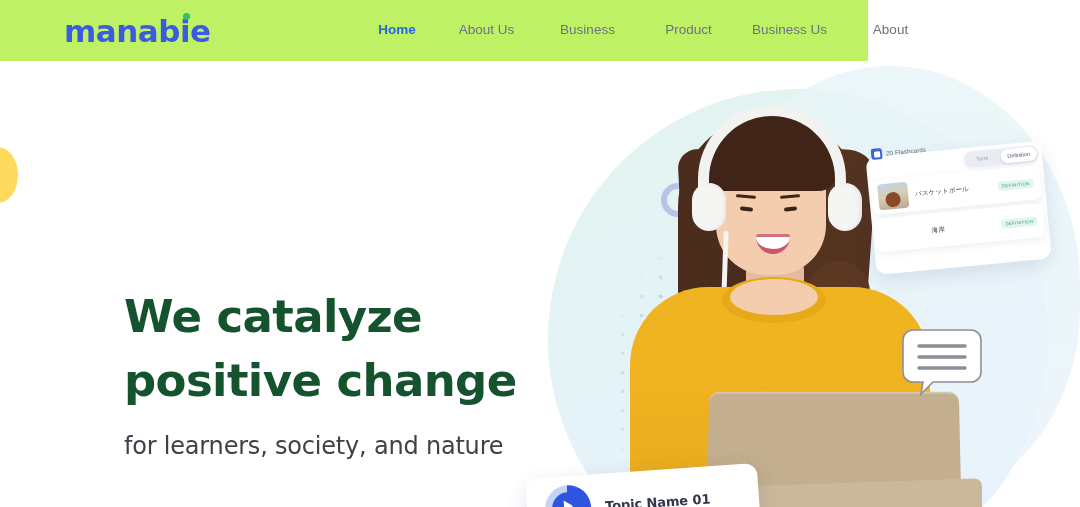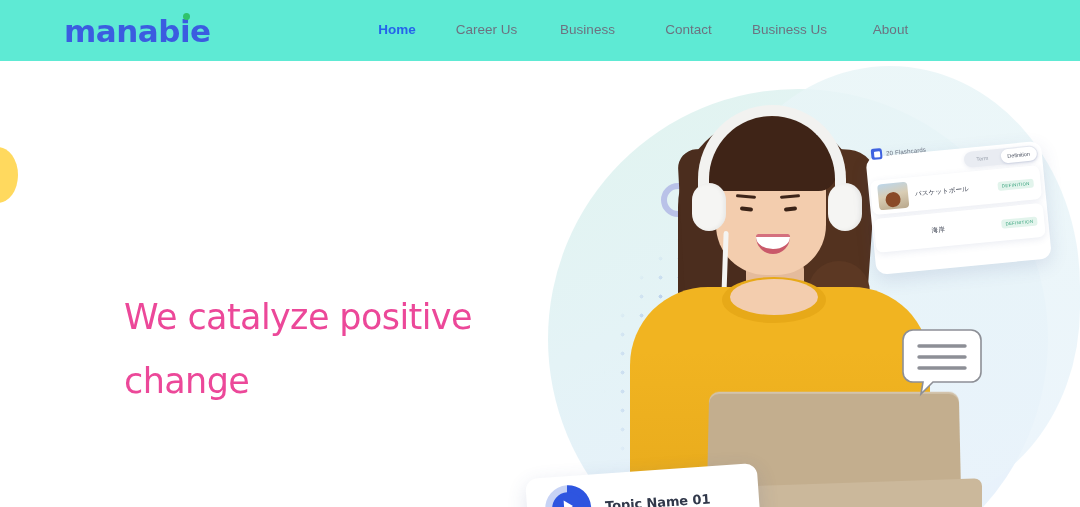--- a/index.html
+++ b/index.html
@@ -6,22 +6,22 @@
   html, body {
     width:1080px; height:507px;
     overflow:hidden;
     background:#ffffff;
     font-family:"Liberation Sans", sans-serif;
   }
   .page { position:relative; width:1080px; height:507px; overflow:hidden; background:#fff; }
 
   
   .header {
-    position:absolute; top:0; left:0; width:1080px; height:61px;
-    background:#5eead4; z-index:60;
+    position:absolute; top:0; left:0; width:868px; height:61px;
+    background:#bef264; z-index:60;
     display:flex; align-items:center;
   }
   .logo {
     position:absolute; left:64px; top:14px;
     font-size:31px; font-weight:700; letter-spacing:-0.5px;
     color:#3b5ce0; line-height:34px;
     font-family:"DejaVu Sans", sans-serif;
   }
   .logo .dotwrap { position:relative; display:inline-block; }
   .logo .gdot {
@@ -57,22 +57,22 @@
   .lang .code { font-size:13px; color:#3c4250; font-weight:500; }
   .chev {
     width:10px; height:10px; border-right:1.7px solid #7b818e;
     border-bottom:1.7px solid #7b818e; transform:rotate(45deg);
     margin-left:2px; margin-top:-4px;
   }
 
   
   .hero-text { position:absolute; left:124px; top:285px; z-index:25; }
   .headline {
-    font-size:35px; line-height:64px; font-weight:400;
-    color:#ec4899; letter-spacing:-0.6px; max-width:430px;
+    font-size:45px; line-height:64px; font-weight:700;
+    color:#14532d; letter-spacing:-0.6px; max-width:430px;
     font-family:"DejaVu Sans", sans-serif;
   }
   .subhead {
     margin-top:19px; font-size:24px; color:#3d4148; letter-spacing:-0.2px;
     font-family:"DejaVu Sans", sans-serif;
   }
 
   
   .art { position:absolute; left:0; top:61px; width:1080px; height:446px; overflow:hidden; }
 
@@ -360,31 +360,32 @@
     <div class="topic-card">
       <span class="topic-ring">
         <span class="play"></span>
       </span>
       <span class="topic-name">Topic Name 01</span>
     </div>
   </div>
 
   <div class="hero-text">
     <div class="headline">We catalyze positive change</div>
+    <div class="subhead">for learners, society, and nature</div>
   </div>
 
   <div class="header">
     <div class="logo">
       <span>manab</span><span class="dotwrap"><span class="gdot"></span>i</span><span>e</span>
     </div>
 
     <div class="nav">
       <span class="nav-slot first"><a class="active" href="#">Home</a></span>
-      <span class="nav-slot"><a href="#">Career Us</a></span>
+      <span class="nav-slot"><a href="#">About Us</a></span>
       <span class="nav-slot"><a href="#">Business</a></span>
-      <span class="nav-slot"><a href="#">Contact</a></span>
+      <span class="nav-slot"><a href="#">Product</a></span>
       <span class="nav-slot"><a href="#">Business Us</a></span>
       <span class="nav-slot"><a href="#">About</a></span>
     </div>
 
   </div>
 
 </div>
 
 </body></html>

